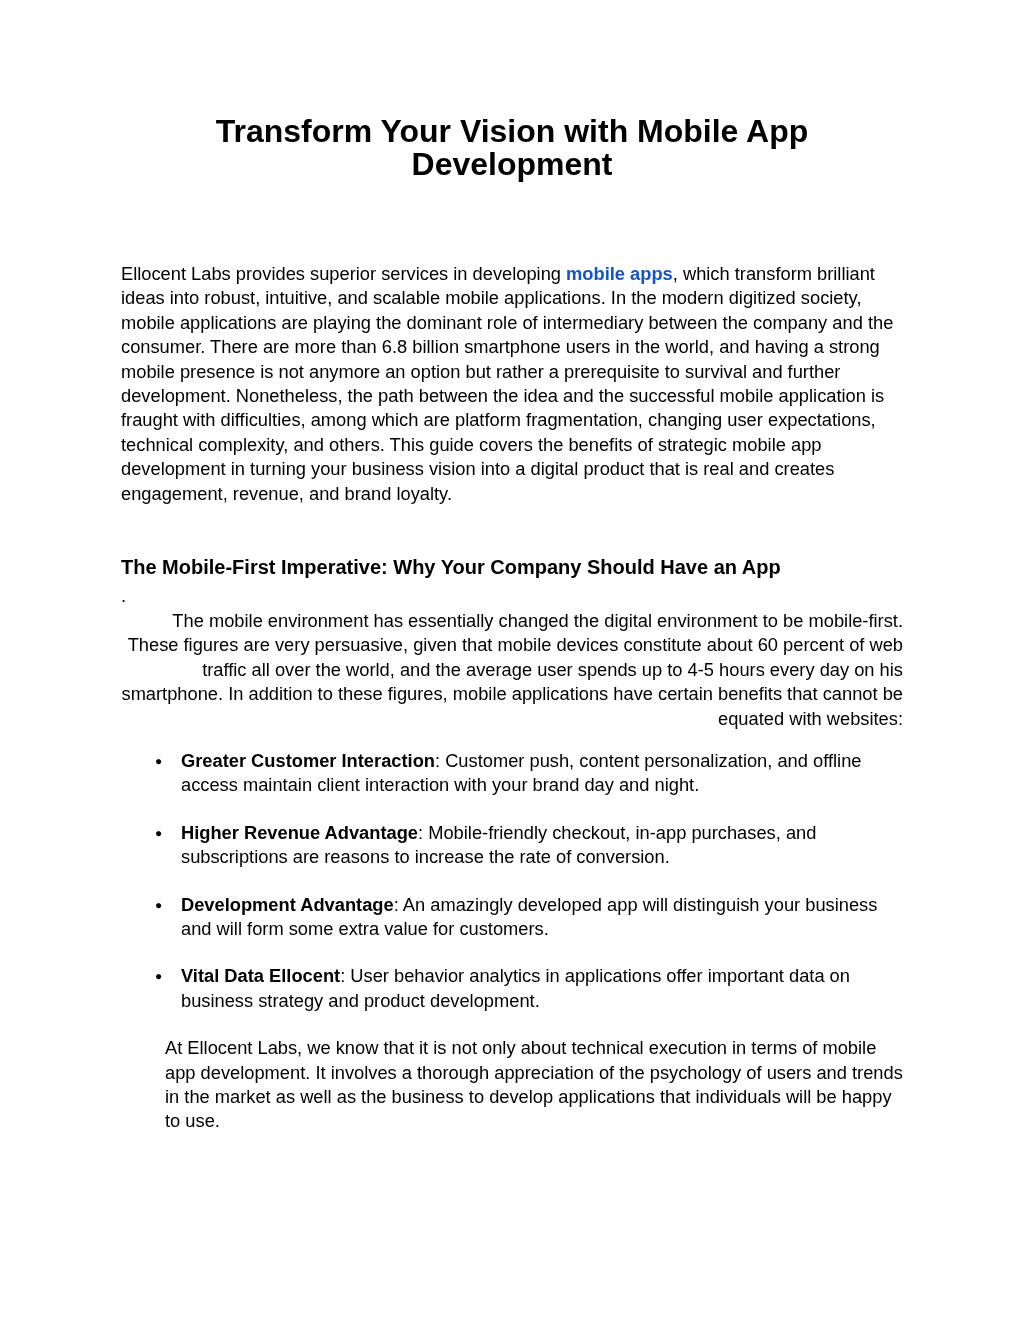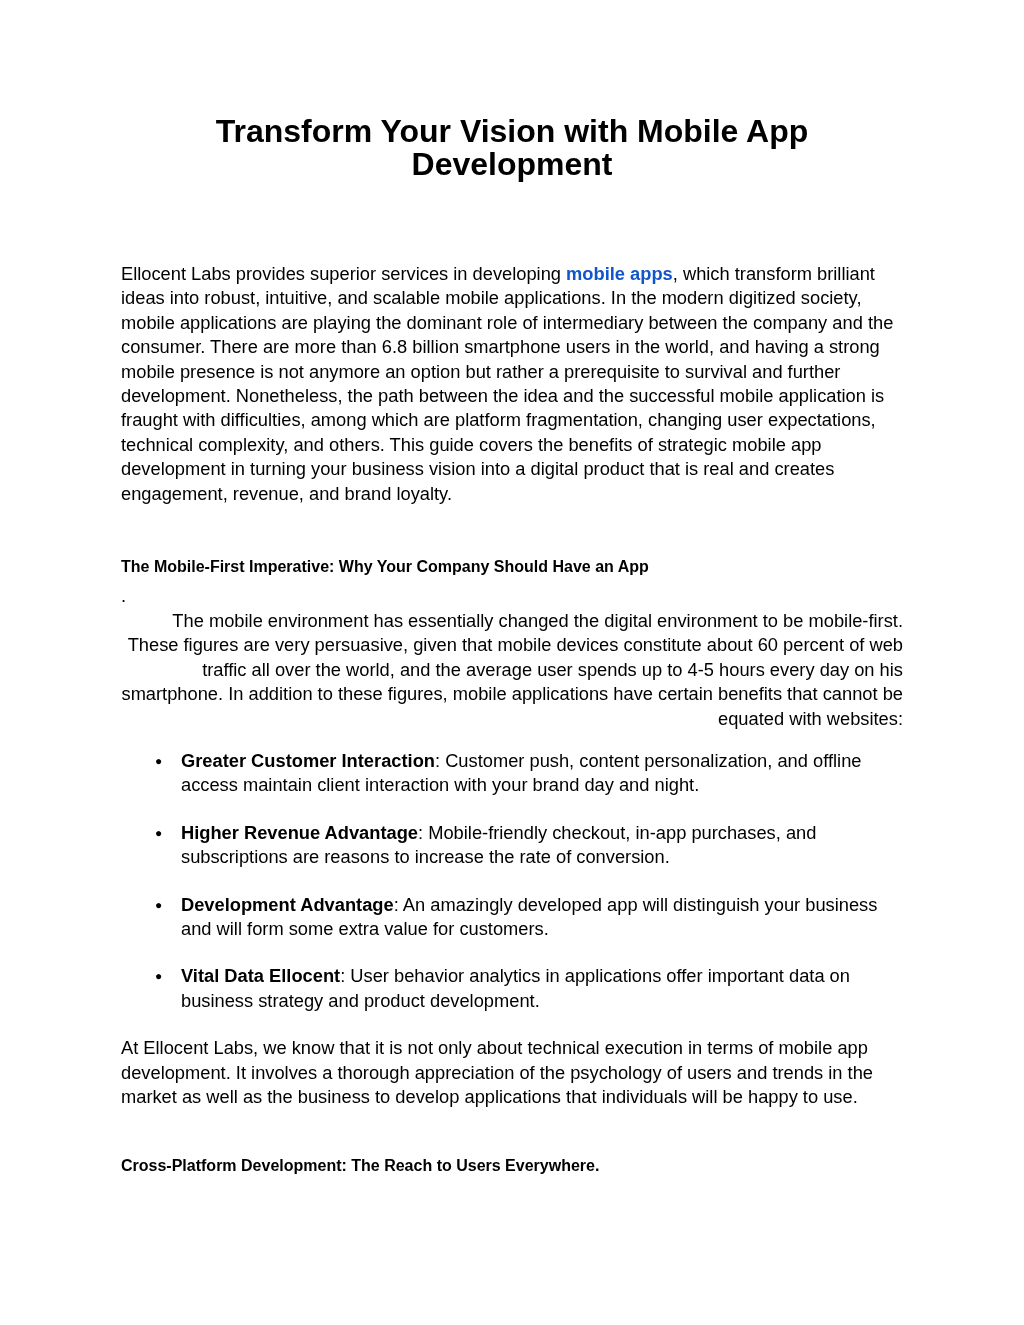--- a/index.html
+++ b/index.html
@@ -36,21 +36,21 @@
   p { margin: 0; }
   .intro { margin-top: 81px; }
   .link {
     font-weight: bold;
     text-decoration: none;
     cursor: pointer;
     text-align: center;
   }
   .h-sec {
     margin: 49px 0 0 0;
-    font-size: 16px;
+    font-size: 20px;
     line-height: 24.4px;
     font-weight: bold;
     color: #000000;
   }
   .stray { margin-top: 5px; }
   .body-para { margin-top: 0; text-align: right; }
   .benefits {
     list-style: none;
     margin: 18px 0 0 0;
     padding: 0;
@@ -61,21 +61,21 @@
     margin: 0 0 23px 0;
   }
   .bullet {
     position: absolute;
     left: 34px;
     top: 0;
     font-size: 12px;
     line-height: 24.4px;
   }
   .bold { font-weight: bold; }
-  .closing { margin-top: 8px; }
+  .closing { margin-top: 8px; margin-left: 44px; }
   .h2b { margin-top: 45px; }
 </style>
 </head>
 <body>
 
 <div class="page" style="background: rgb(255, 255, 255); color: rgb(0, 0, 0);">
 
   <h1 class="doc-title">Transform Your Vision with Mobile App Development</h1>
 
   <p class="intro"><span>Ellocent Labs provides superior services in developing </span><a class="link" style="color: rgb(17, 85, 204);">mobile apps</a><span>, which transform brilliant ideas into robust, intuitive, and scalable mobile applications. In the modern digitized society, mobile applications are playing the dominant role of intermediary between the company and the consumer. There are more than 6.8 billion smartphone users in the world, and having a strong mobile presence is not anymore an option but rather a prerequisite to survival and further development. Nonetheless, the path between the idea and the successful mobile application is fraught with difficulties, among which are platform fragmentation, changing user expectations, technical complexity, and others. This guide covers the benefits of strategic mobile app development in turning your business vision into a digital product that is real and creates engagement, revenue, and brand loyalty.</span></p>
@@ -96,15 +96,14 @@
     <li>
       <span class="bullet">●</span><span class="bold">Development Advantage</span><span>: An amazingly developed app will distinguish your business and will form some extra value for customers.</span>
     </li>
     <li>
       <span class="bullet">●</span><span class="bold">Vital Data Ellocent</span><span>: User behavior analytics in applications offer important data on business strategy and product development.</span>
     </li>
   </ul>
 
   <p class="closing">At Ellocent Labs, we know that it is not only about technical execution in terms of mobile app development. It involves a thorough appreciation of the psychology of users and trends in the market as well as the business to develop applications that individuals will be happy to use.</p>
 
-  <h2 class="h-sec h2b">Cross-Platform Development: The Reach to Users Everywhere.</h2>
 
 </div>
 
 </body></html>

